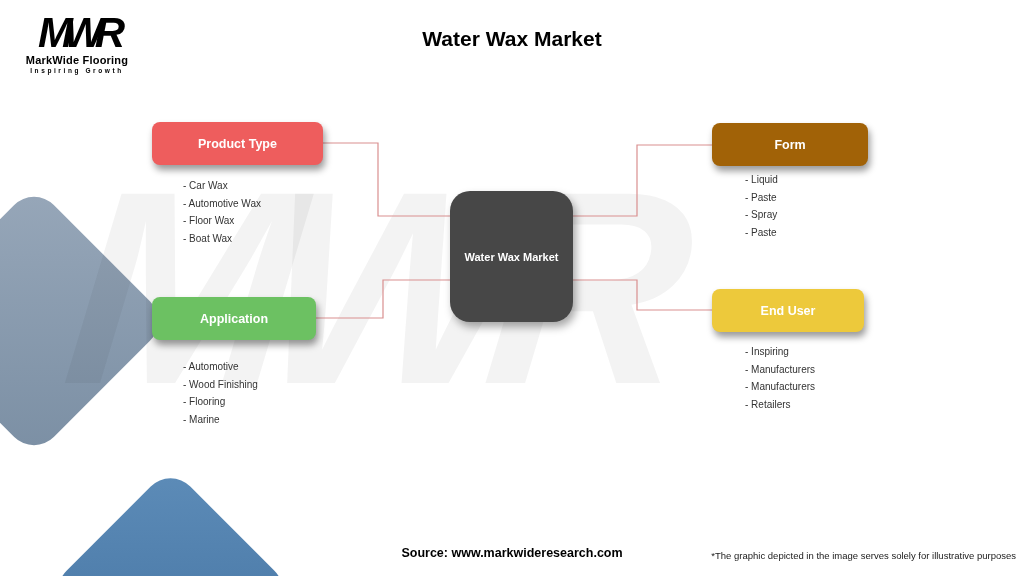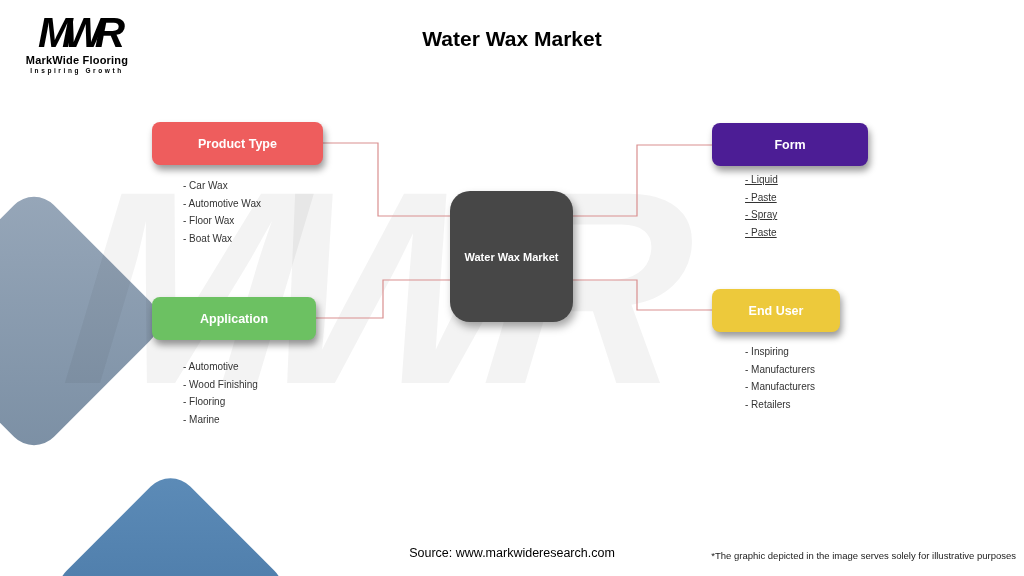--- a/index.html
+++ b/index.html
@@ -61,45 +61,45 @@
   .seg-box {
     position: absolute; z-index: 2;
     height: 43px; border-radius: 8px;
     display: flex; align-items: center; justify-content: center;
     color: #ffffff; font-size: 12.5px; font-weight: 700;
     box-shadow: 2px 5px 7px rgba(0,0,0,0.4);
   }
   .box-product-type { left: 152px; top: 122px; width: 171px; }
   .box-form         { left: 712px; top: 123px; width: 156px; }
   .box-application  { left: 152px; top: 297px; width: 164px; }
-  .box-end-user     { left: 712px; top: 289px; width: 128px; }
+  .box-end-user     { left: 712px; top: 289px; width: 152px; }
 
   
   .center-node {
     position: absolute; z-index: 2;
     left: 450px; top: 191px; width: 123px; height: 131px;
     border-radius: 20px;
     display: flex; align-items: center; justify-content: center;
     color: #ffffff; font-size: 11px; font-weight: 700; text-align: center;
     padding: 0 10px;
     box-shadow: 3px 5px 8px rgba(0,0,0,0.35);
   }
 
   
   .seg-list { position: absolute; z-index: 2; font-size: 10px; color: #333333; }
   .seg-list .list-item { line-height: 17.6px; }
   .list-product-type { left: 183px; top: 177px; }
-  .list-form         { left: 745px; top: 171px; text-decoration: underline; }
+  .list-form         { left: 745px; top: 171px; }
   .list-application  { left: 183px; top: 358px; }
   .list-end-user     { left: 745px; top: 343px; }
 
   
   .footer-source {
     position: absolute; z-index: 2; left: 0; right: 0; top: 546px;
-    text-align: center; font-size: 12.5px; font-weight: 400; color: #000;
+    text-align: center; font-size: 12.5px; font-weight: 700; color: #000;
   }
   .footer-disclaimer {
     position: absolute; z-index: 2; right: 8px; top: 550px;
     font-size: 9.5px; color: #1a1a1a;
   }
 </style>
 </head>
 <body>
 
 <div class="deco deco-diamond-gray"></div>
@@ -128,21 +128,21 @@
 <div class="seg-box box-product-type" style="background: rgb(238, 93, 93);">
   <span>Product Type</span>
 </div>
 <div class="seg-list list-product-type">
     <div class="list-item">- Car Wax</div>
     <div class="list-item">- Automotive Wax</div>
     <div class="list-item">- Floor Wax</div>
     <div class="list-item">- Boat Wax</div>
   </div>
 
-<div class="seg-box box-form" style="background: #4c1d95;">
+<div class="seg-box box-form" style="background: #a16207;">
   <span>Form</span>
 </div>
 <div class="seg-list list-form">
     <div class="list-item">- Liquid</div>
     <div class="list-item">- Paste</div>
     <div class="list-item">- Spray</div>
     <div class="list-item">- Paste</div>
   </div>
 
 <div class="seg-box box-application" style="background: rgb(108, 193, 98);">

